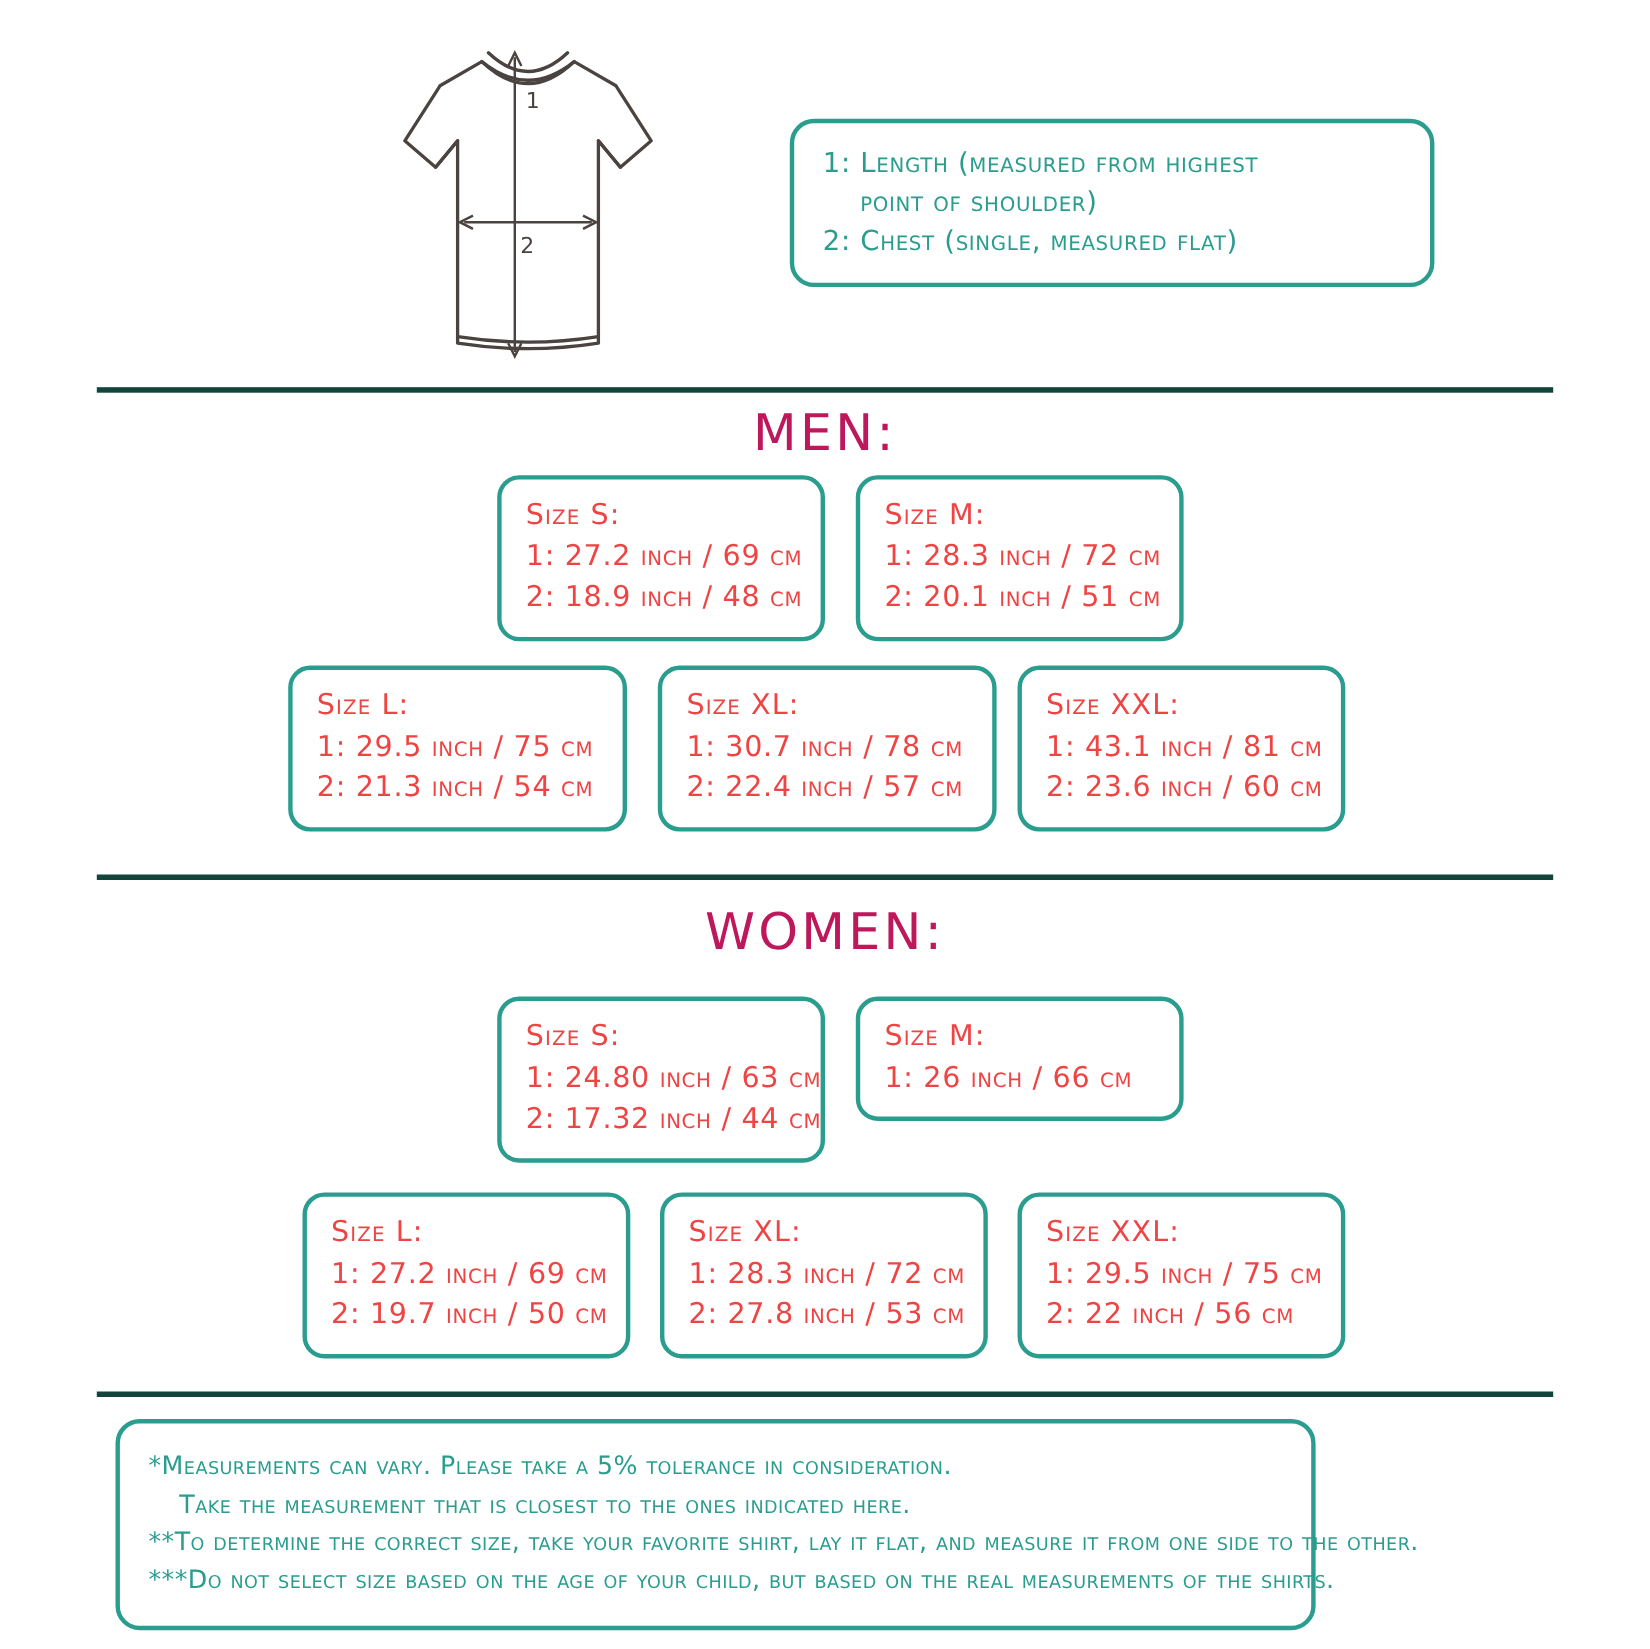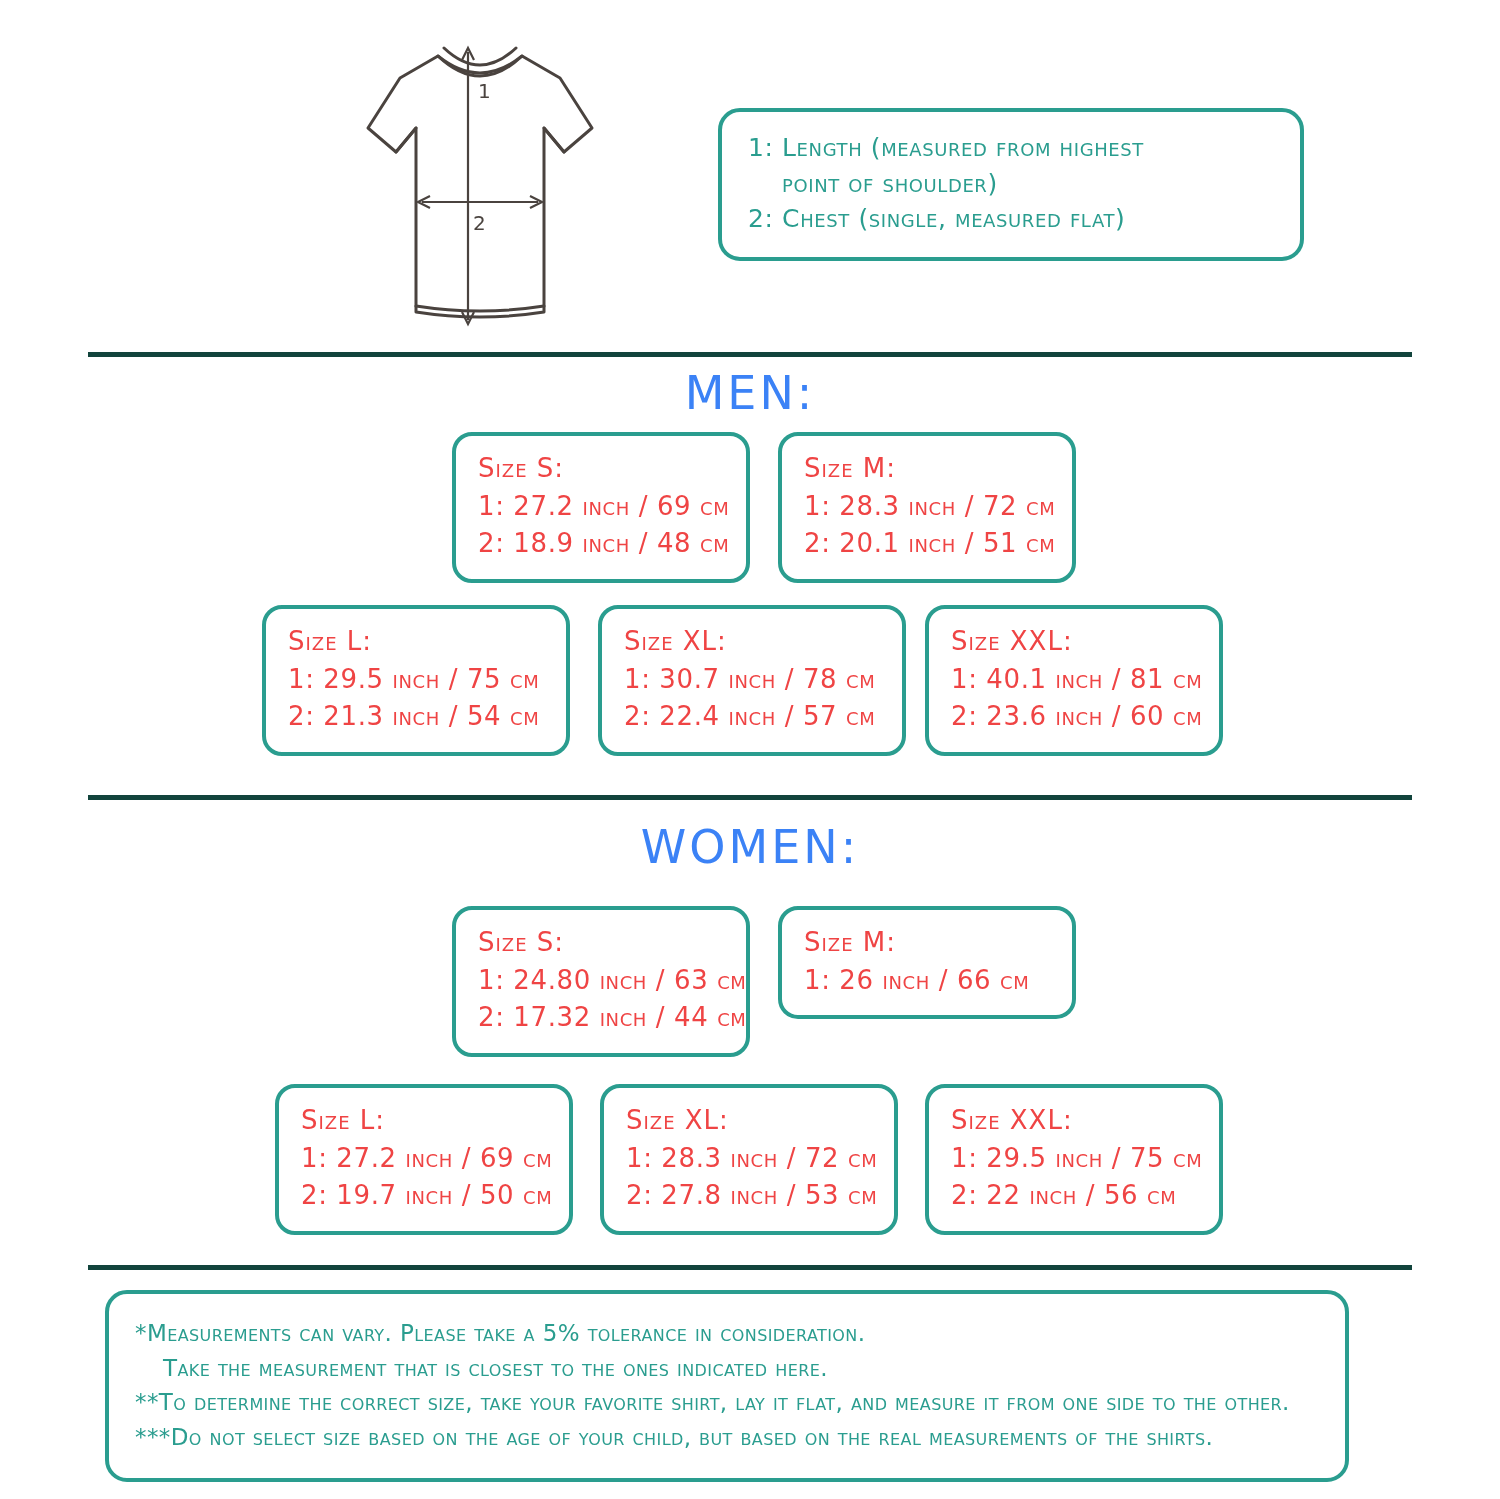--- a/index.html
+++ b/index.html
@@ -72,21 +72,21 @@
   .rule-3 { top: 1265px; }
 
   
   .group-title {
     position: absolute;
     width: 100%;
     text-align: center;
     font-family: "DejaVu Sans", sans-serif;
     font-size: 46px;
     font-weight: 400;
-    color: #3b82f6;
+    color: #be185d;
     letter-spacing: 3px;
     font-variant: small-caps;
   }
   .title-men { top: 366px; }
   .title-women { top: 820px; }
 
   
   .card {
     position: absolute;
     box-sizing: border-box;
@@ -124,21 +124,21 @@
   
   .wo-l  { left: 275px; top: 1084px; width: 298px; }
   .wo-xl { left: 600px; top: 1084px; width: 298px; }
   .wo-xxl{ left: 925px; top: 1084px; width: 298px; }
 
   
   .notes-box {
     position: absolute;
     left: 105px;
     top: 1290px;
-    width: 1244px;
+    width: 1091px;
     box-sizing: border-box;
     border: 4px solid #2a9d8f;
     border-radius: 22px;
     padding: 22px 26px 24px 26px;
   }
   .note {
     font-size: 23px;
     color: #2a9d8f;
     font-variant: small-caps;
     letter-spacing: 0.4px;
@@ -217,21 +217,21 @@
   </div>
 
   <div class="card men-xl">
     <div class="size-label">Size XL:</div>
     <div class="meas">1: 30.7 inch / 78 cm</div>
     <div class="meas">2: 22.4 inch / 57 cm</div>
   </div>
 
   <div class="card men-xxl">
     <div class="size-label">Size XXL:</div>
-    <div class="meas">1: 40.1 inch / 81 cm</div>
+    <div class="meas">1: 43.1 inch / 81 cm</div>
     <div class="meas">2: 23.6 inch / 60 cm</div>
   </div>
 
   <div class="rule rule-2"></div>
 
   <div class="group-title title-women">WOMEN:</div>
 
   <div class="card wo-s">
     <div class="size-label">Size S:</div>
     <div class="meas">1: 24.80 inch / 63 cm</div>

